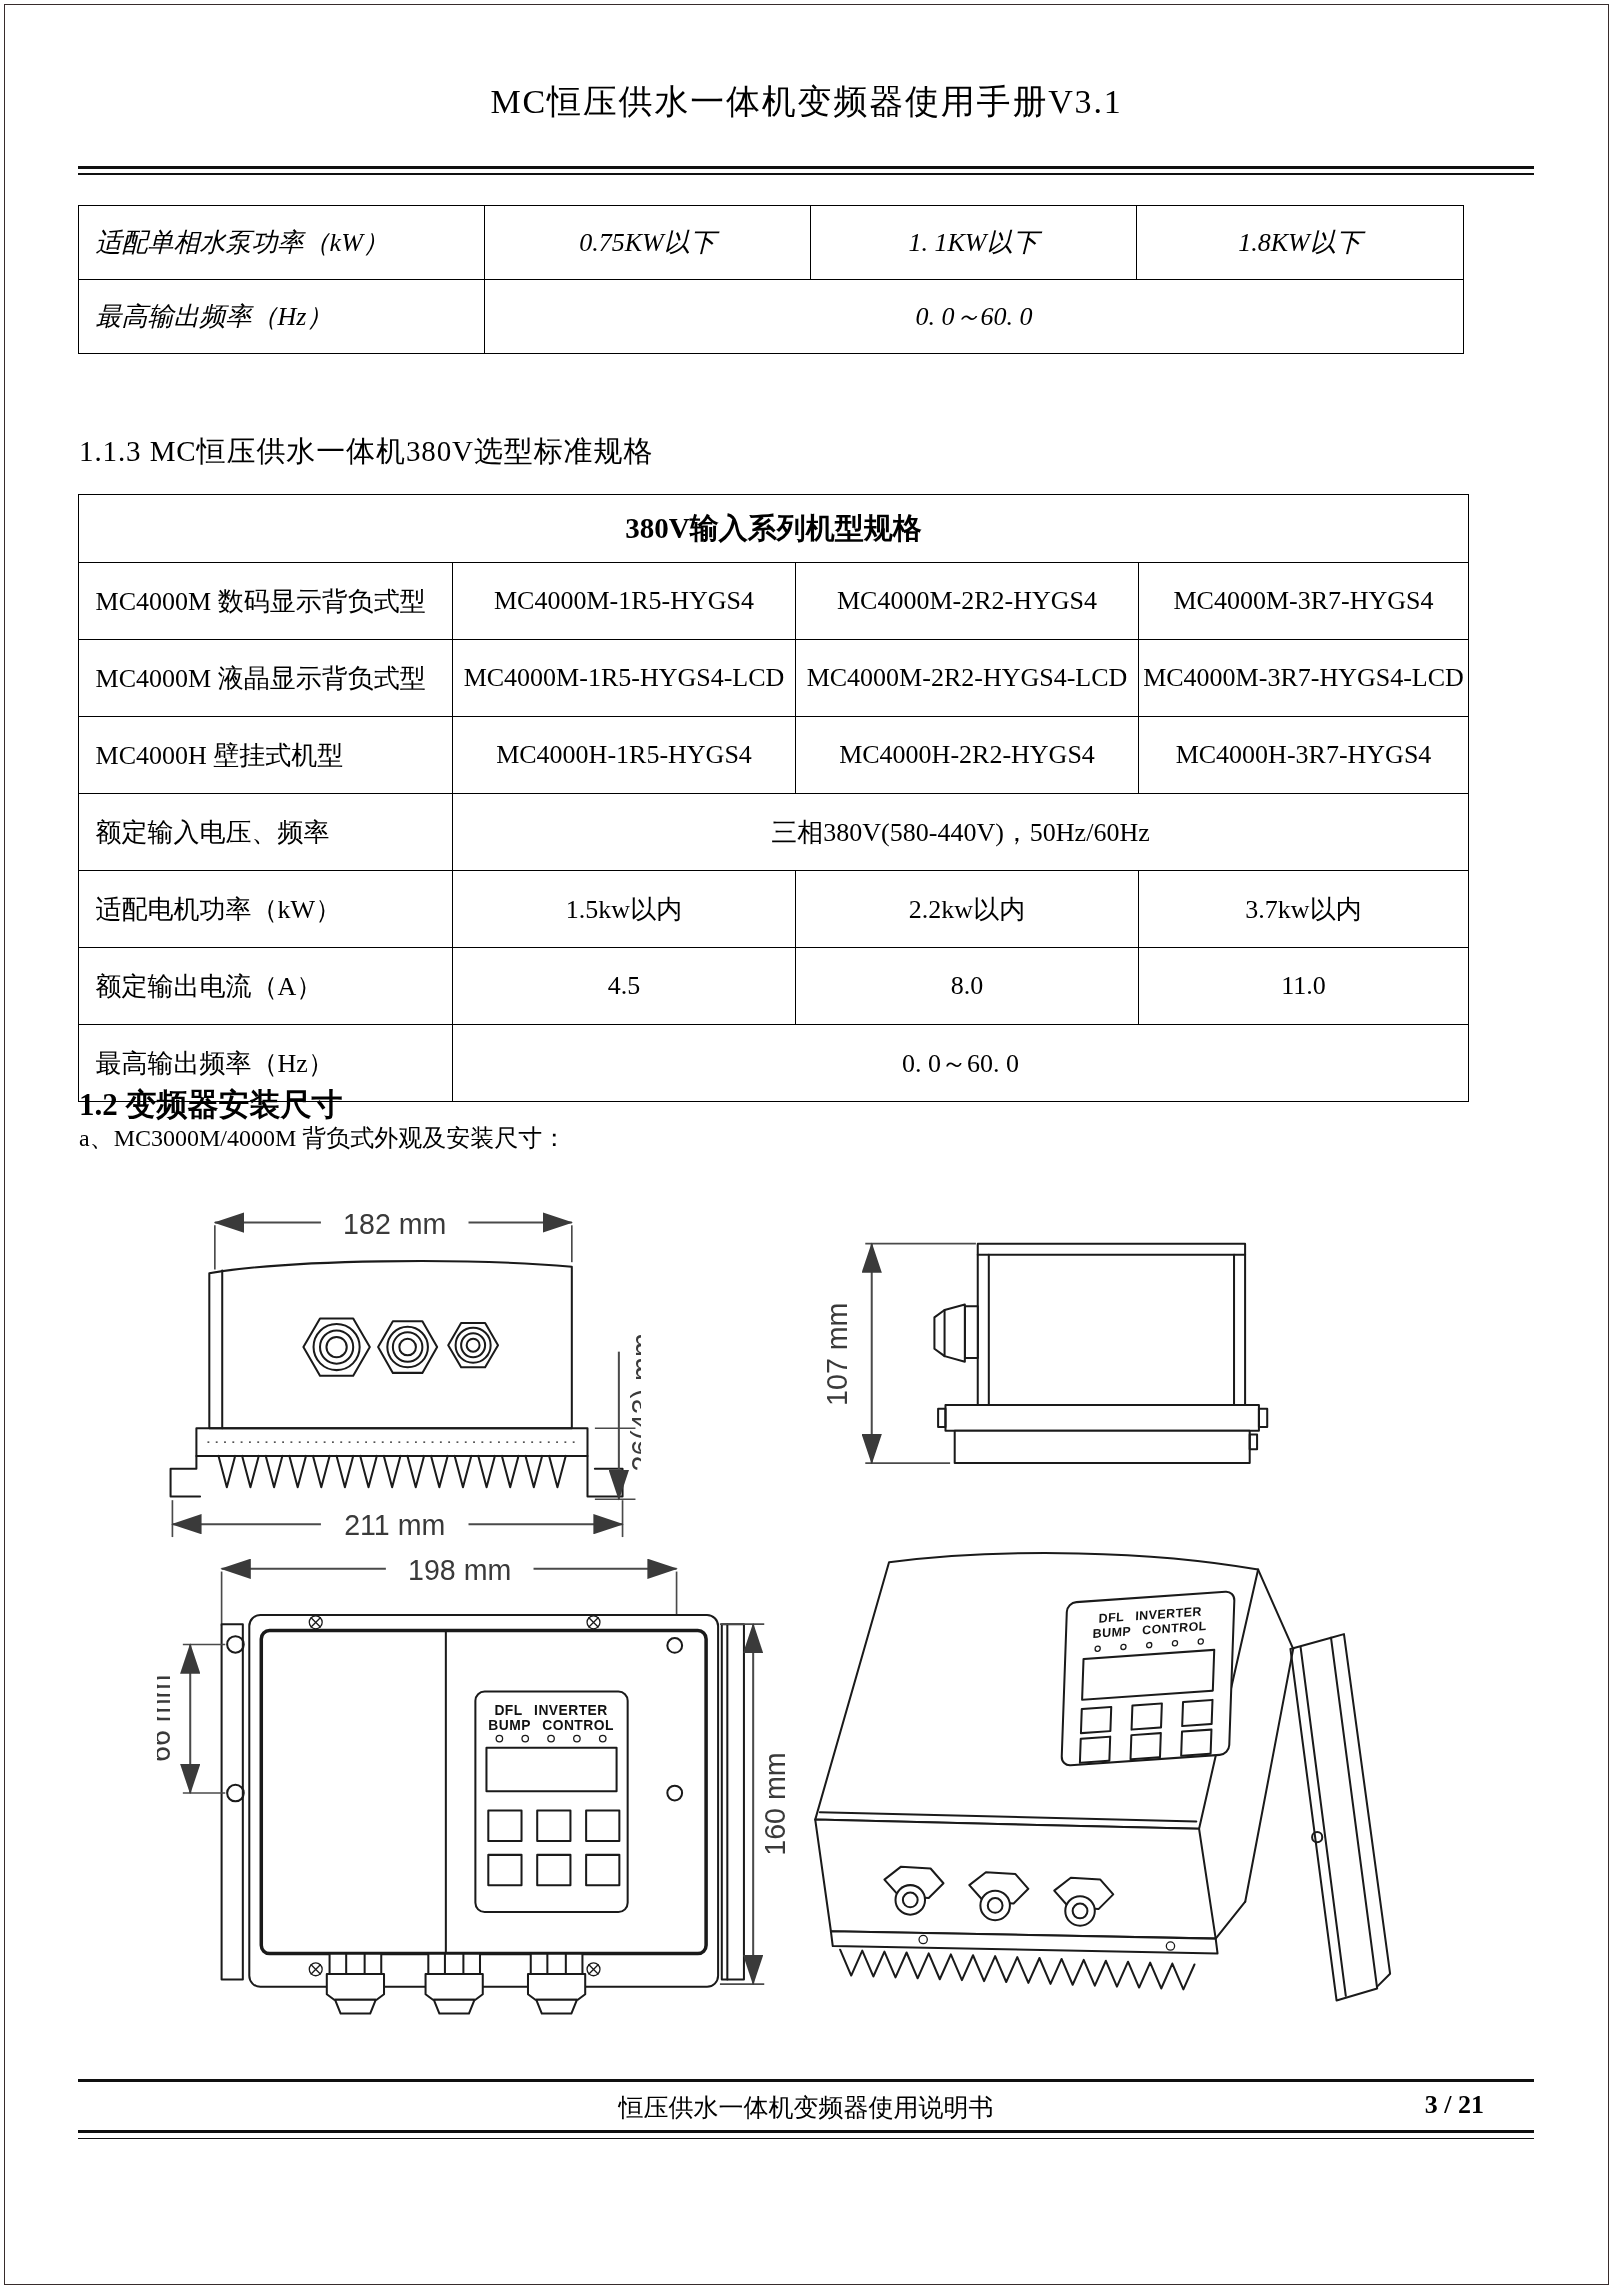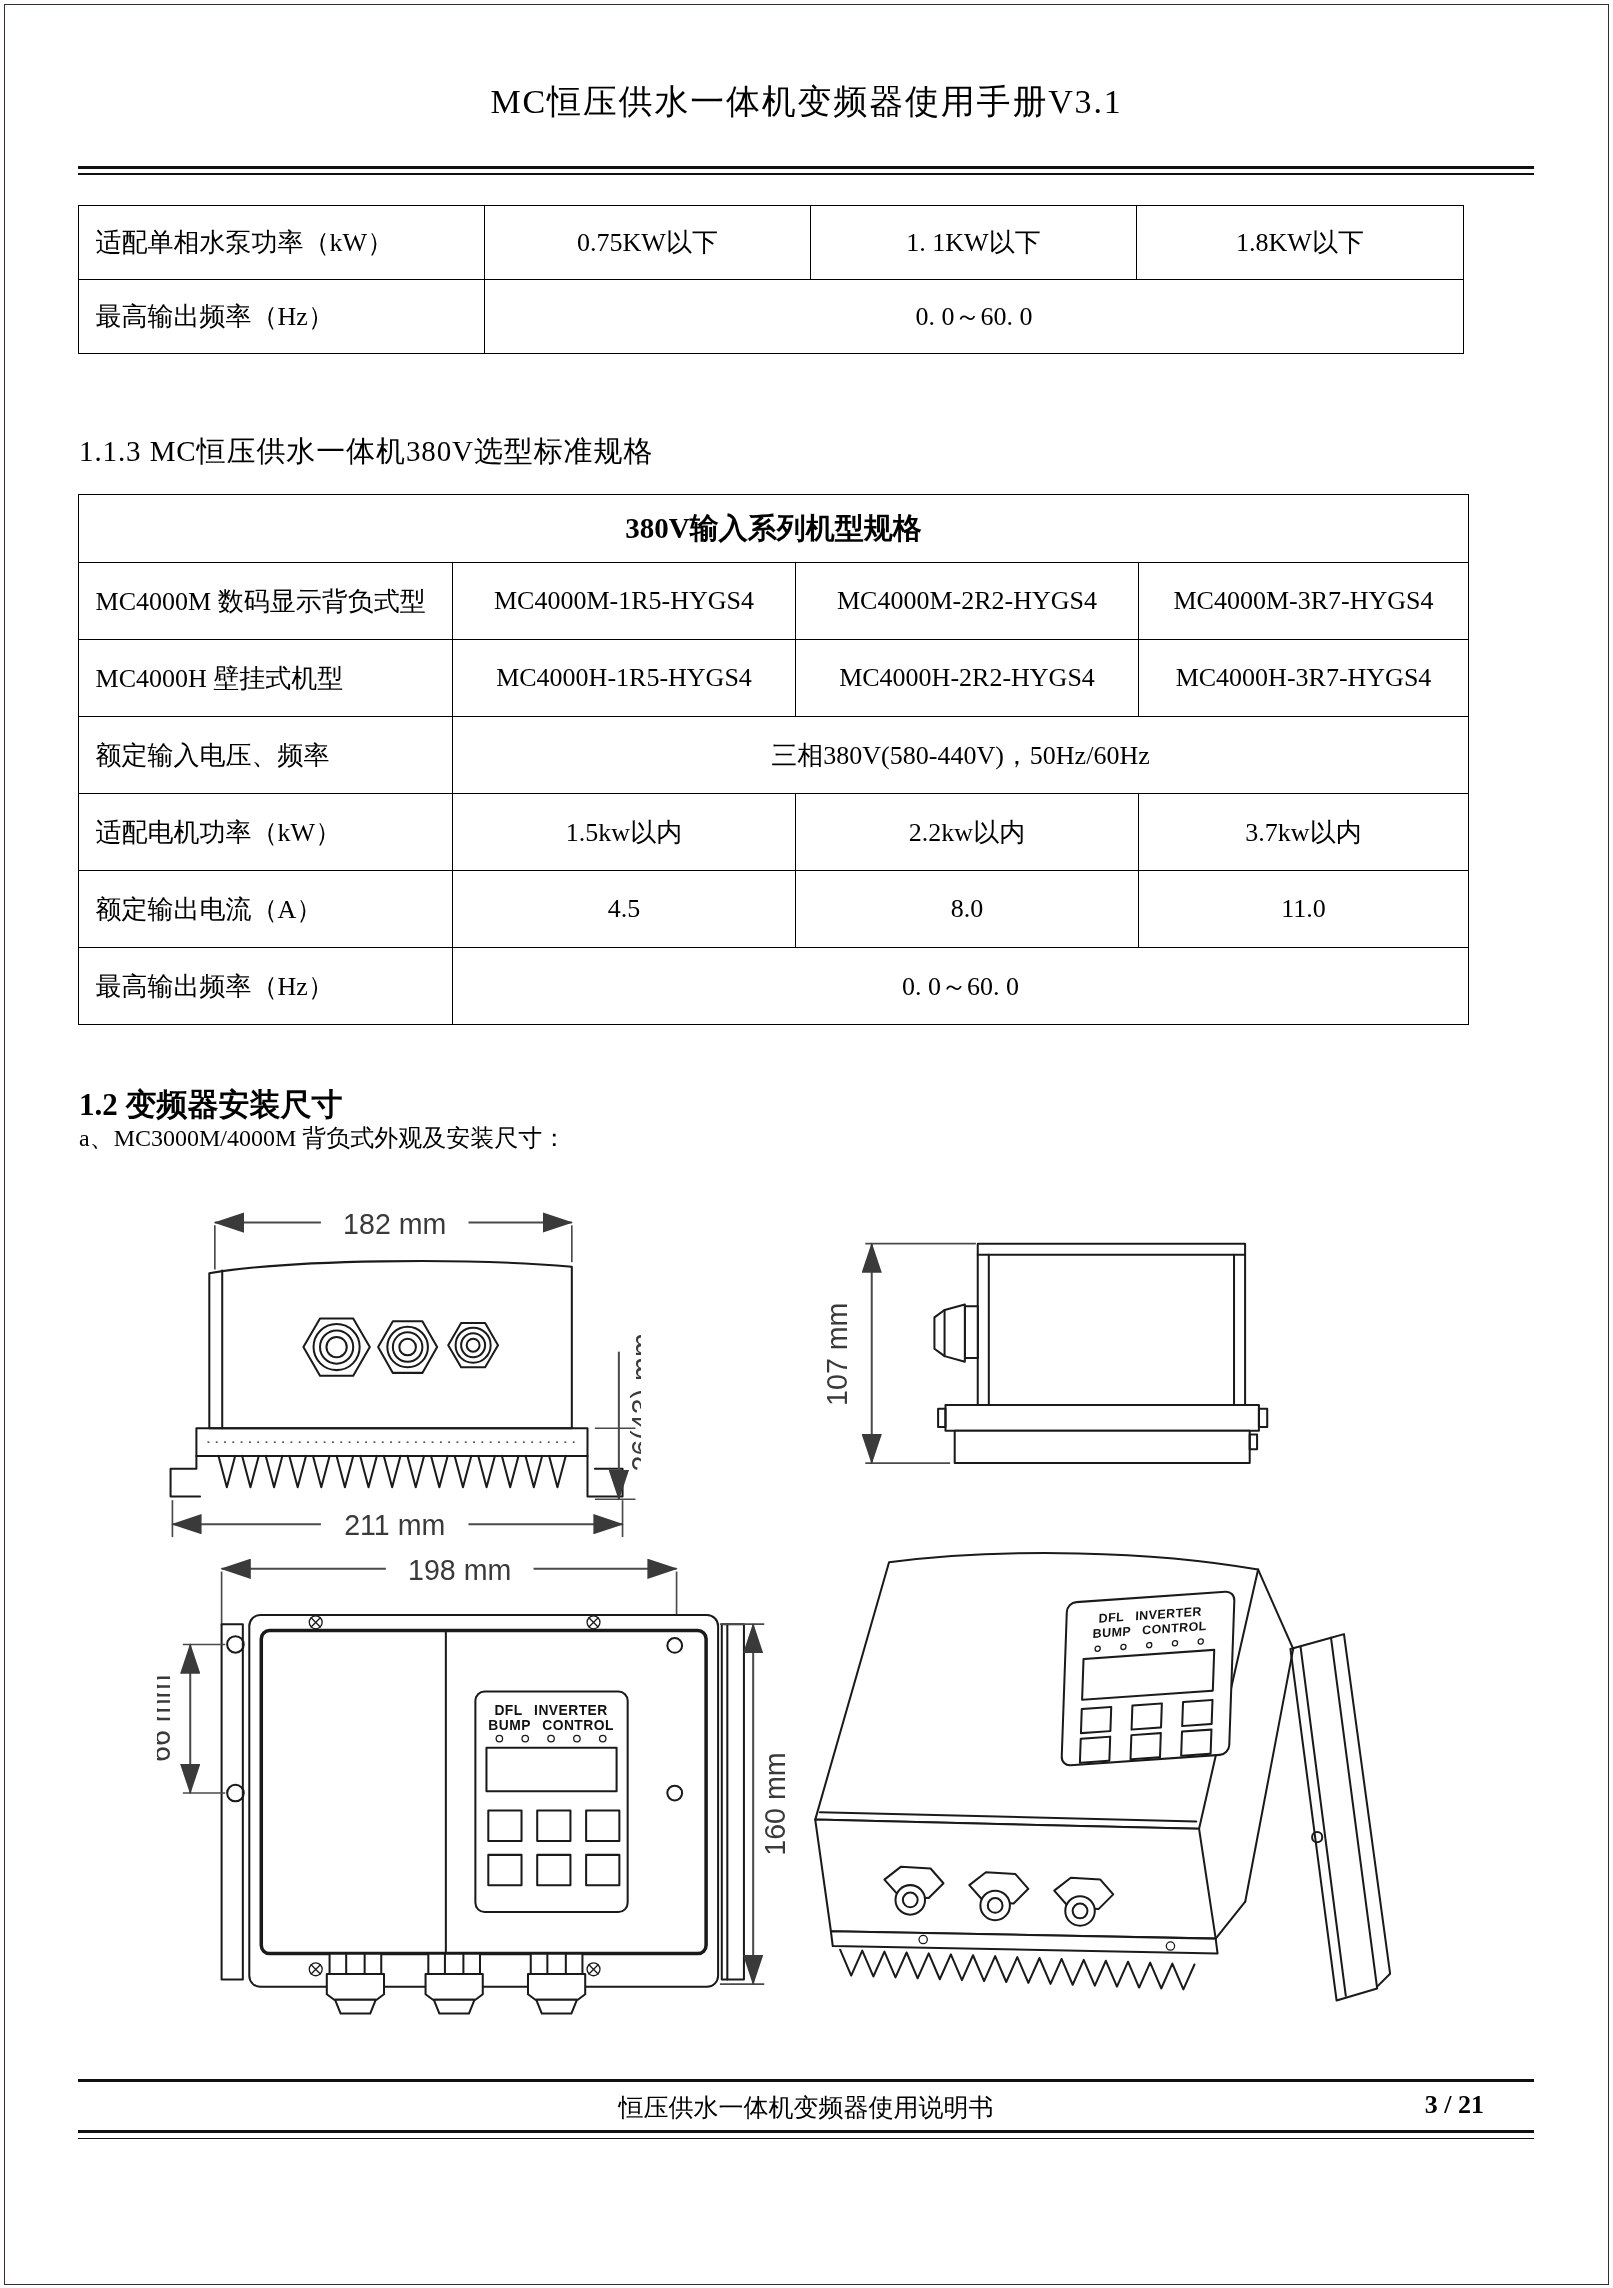--- a/index.html
+++ b/index.html
@@ -17,21 +17,21 @@
     position:absolute; left:78px; top:166px; width:1456px; height:3.7px;
     border-top:3.7px solid #101010; border-bottom:2.8px solid #101010;
   }
 
   table.tbl { position:absolute; border-collapse:collapse; table-layout:fixed; background:#fff; }
   table.tbl td, table.tbl th { border:1.8px solid #000; font-weight:normal; font-size:26px; overflow:hidden; }
   table.tbl td.lbl { text-align:left; padding-left:16.6px; }
   table.tbl td.val { text-align:center; }
   table.tbl th.ttl { font-size:29px; font-weight:bold; text-align:center; height:65px; }
   table.t220 { left:78px; top:205px; width:1386px; }
-  table.t220 tr { height:74px; }
+  table.t220 tr { height:74px;font-style:italic; }
   table.t380 { left:78px; top:494px; width:1391px; }
   table.t380 tr.dr { height:77px; }
 
   .h113 { position:absolute; left:79px; top:432px; font-size:29px; letter-spacing:0.9px; }
   .h12  { position:absolute; left:79px; top:1056px; font-size:31px; font-weight:bold;margin-top:28px; }
   .para-a { position:absolute; left:79px; top:1122px; font-size:24px; }
 
   .drawing { position:absolute; }
 
   .footer-rule-top { position:absolute; left:78px; top:2079px; width:1456px; border-top:3.7px solid #101010; }
@@ -96,20 +96,26 @@
         <tr>
       <th class="ttl" colspan="4">380V输入系列机型规格</th>
     </tr>
     <tr class="dr">
       <td class="lbl">MC4000M 数码显示背负式型</td>
       <td class="val">MC4000M-1R5-HYGS4</td>
       <td class="val">MC4000M-2R2-HYGS4</td>
       <td class="val">MC4000M-3R7-HYGS4</td>
     </tr>
     <tr class="dr">
+      <td class="lbl">MC4000M 液晶显示背负式型</td>
+      <td class="val">MC4000M-1R5-HYGS4-LCD</td>
+      <td class="val">MC4000M-2R2-HYGS4-LCD</td>
+      <td class="val">MC4000M-3R7-HYGS4-LCD</td>
+    </tr>
+    <tr class="dr">
       <td class="lbl">MC4000H 壁挂式机型</td>
       <td class="val">MC4000H-1R5-HYGS4</td>
       <td class="val">MC4000H-2R2-HYGS4</td>
       <td class="val">MC4000H-3R7-HYGS4</td>
     </tr>
     <tr class="dr">
       <td class="lbl">额定输入电压、频率</td>
       <td class="val" colspan="3">三相380V(580-440V)，50Hz/60Hz</td>
     </tr>
     <tr class="dr">

